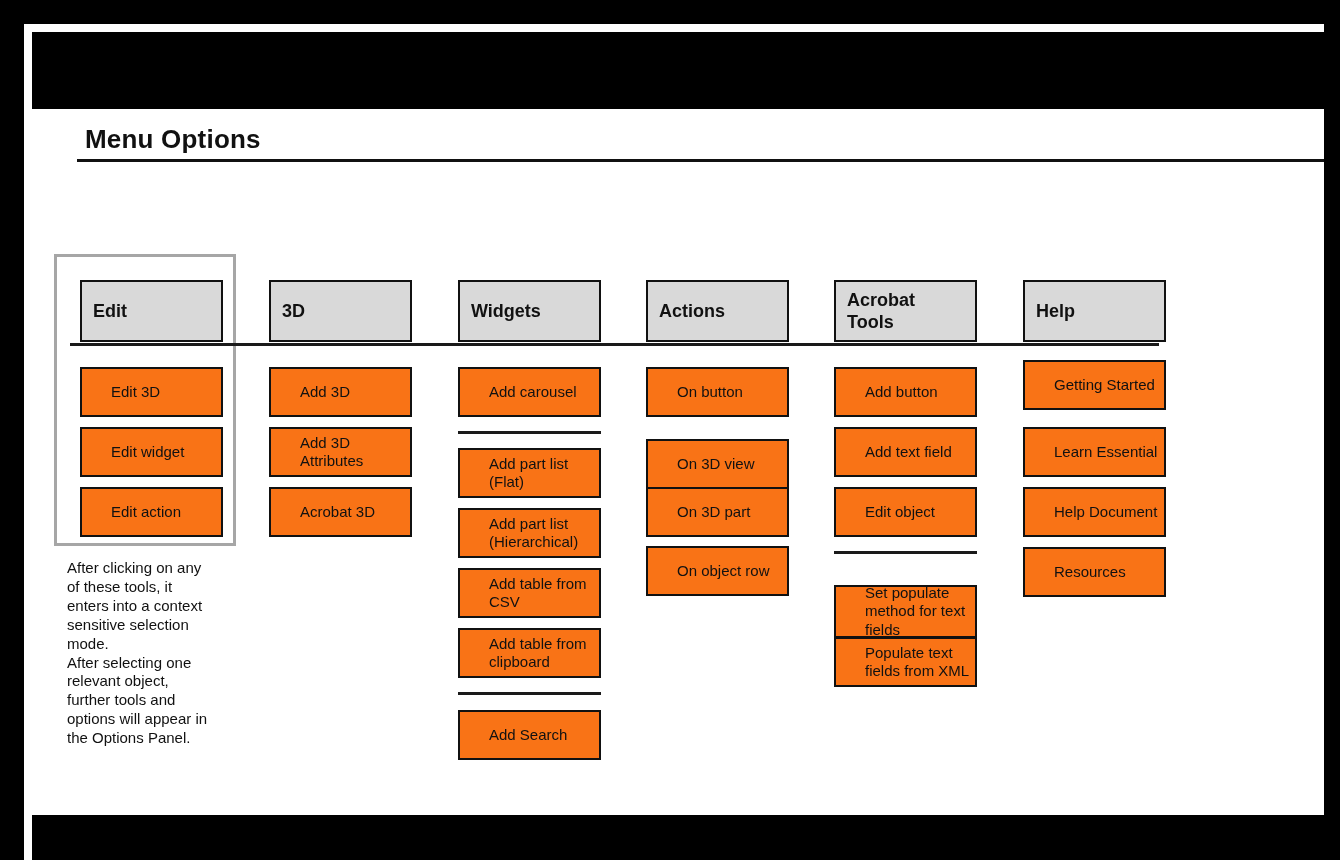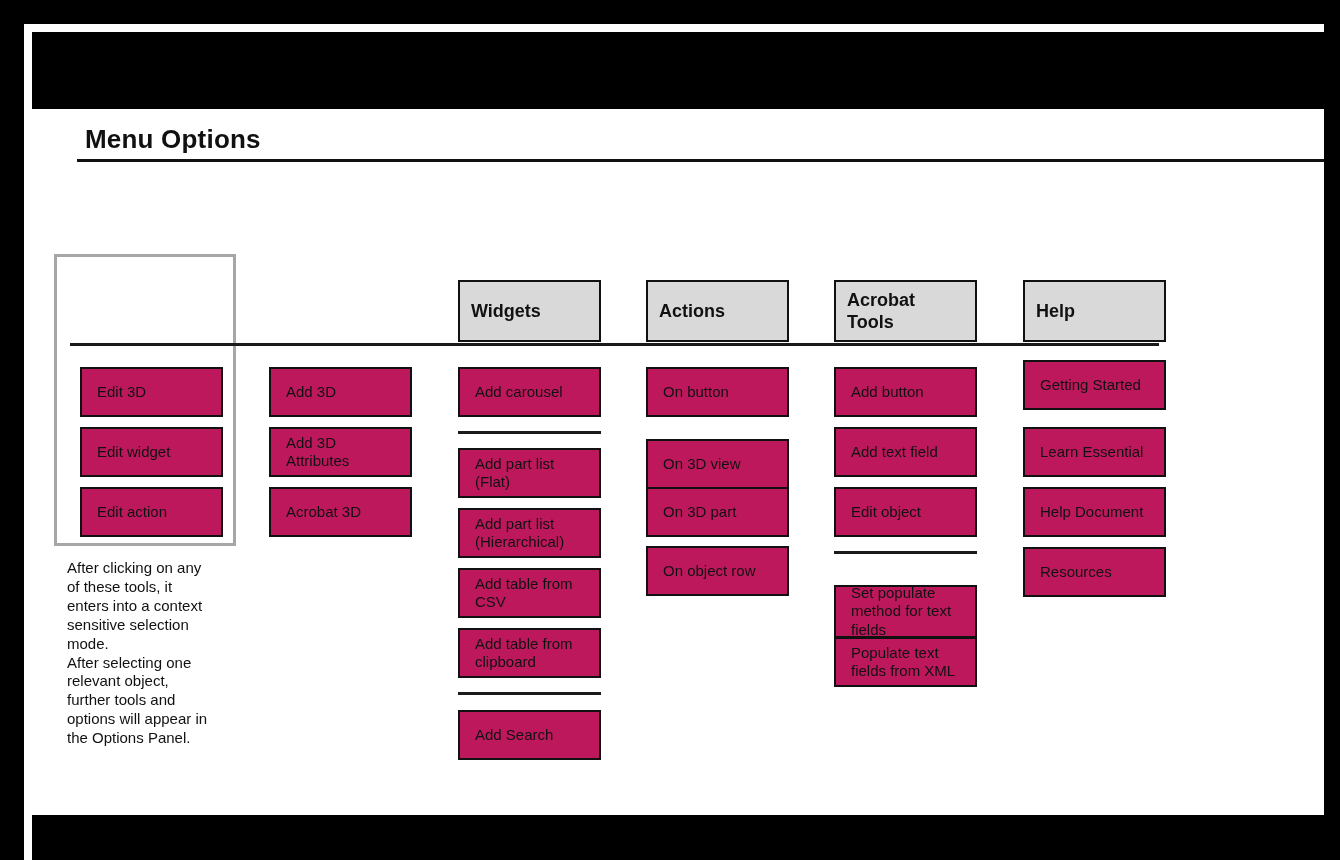--- a/index.html
+++ b/index.html
@@ -78,25 +78,25 @@
     color: #111111;
     line-height: 1.25;
     white-space: pre-line;
     cursor: default;
   }
   .menu-item {
     position: absolute;
     left: 0;
     width: 143px;
     height: 50px;
-    background: #be185d;
+    background: #f97316;
     border: 2px solid #111111;
     display: flex;
     align-items: center;
-    padding-left: 15px;
+    padding-left: 29px;
     padding-right: 5px;
     font-size: 15px;
     color: #111111;
     line-height: 1.22;
     white-space: pre-line;
     cursor: default;
   }
   .sep {
     position: absolute;
     left: 0;
@@ -122,26 +122,28 @@
 
   <div class="bar top"></div>
 
   <h1 class="page-title">Menu Options</h1>
   <div class="title-rule"></div>
 
   <div class="edit-highlight"></div>
   <div class="menu-row-rule"></div>
 
   <div class="col" style="left:40px">
+    <div class="menu-header">Edit</div>
     <div class="menu-item" style="top:327px">Edit 3D</div>
     <div class="menu-item" style="top:387px">Edit widget</div>
     <div class="menu-item" style="top:447px">Edit action</div>
   </div>
 
   <div class="col" style="left:229px">
+    <div class="menu-header">3D</div>
     <div class="menu-item" style="top:327px">Add 3D</div>
     <div class="menu-item" style="top:387px">Add 3D
 Attributes</div>
     <div class="menu-item" style="top:447px">Acrobat 3D</div>
   </div>
 
   <div class="col" style="left:418px">
     <div class="menu-header">Widgets</div>
     <div class="menu-item" style="top:327px">Add carousel</div>
     <div class="sep" style="top:391px"></div>

